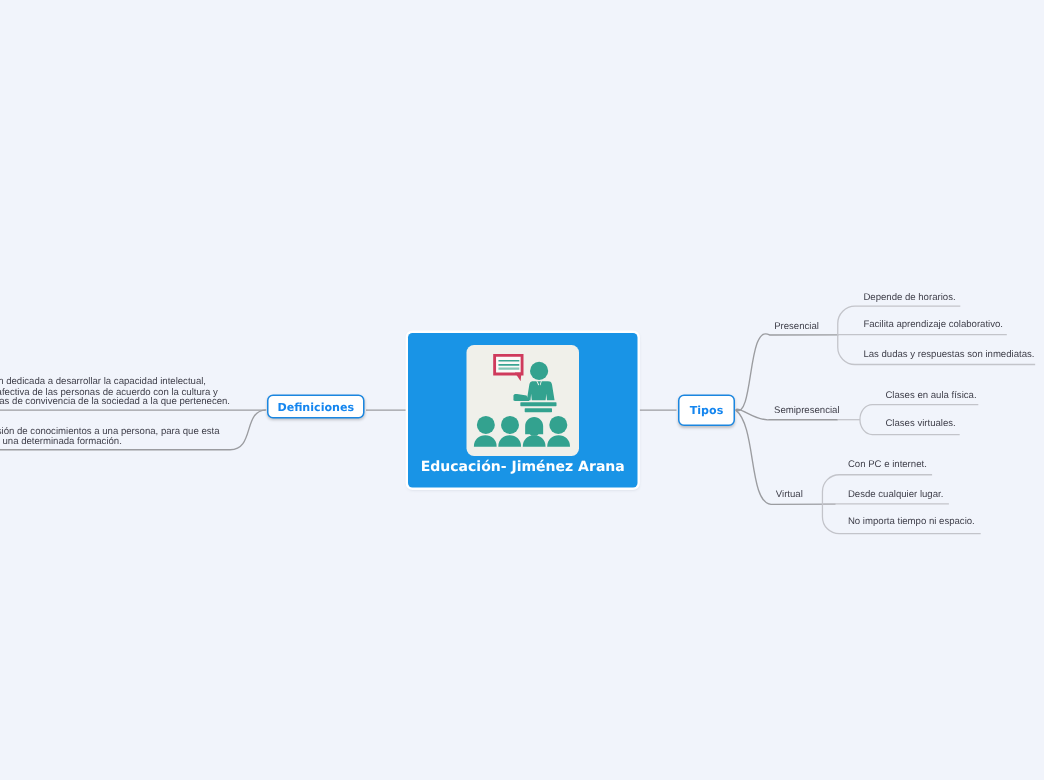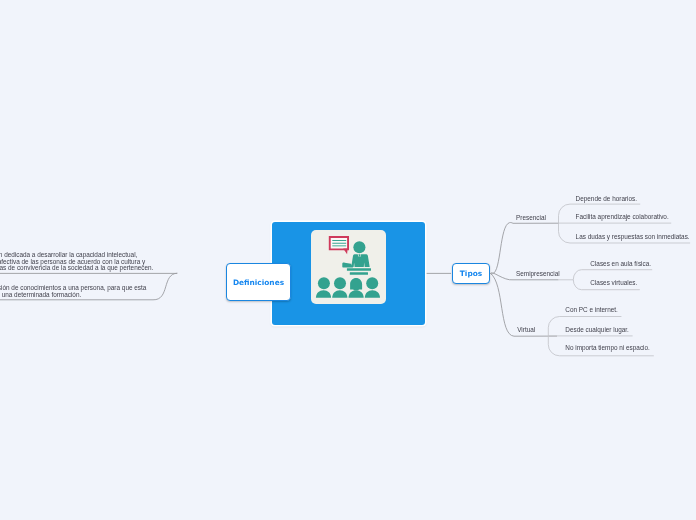--- a/index.html
+++ b/index.html
@@ -15,21 +15,21 @@
   #central-img{position:absolute;left:39px;top:8px;width:75px;height:74px;
                background:#f0f0ea;border-radius:5px;overflow:hidden;}
   #central-label{position:absolute;left:0;right:0;top:83.5px;text-align:center;
                  color:#fff;font-weight:bold;font-size:9.35px;white-space:nowrap;transform:translateZ(0);}
 
   
   .topic{position:absolute;border:1.6px solid #1a86e0;background:#fff;border-radius:4px;
          color:#1586ef;font-weight:bold;font-size:7.4px;display:flex;align-items:center;
          justify-content:center;box-shadow:0 1px 2px rgba(0,0,0,.22);box-sizing:border-box;}
   .topic span{transform:translateZ(0);}
-  #topic-def{left:178px;top:263px;width:65px;height:38px;margin-left:48px;}
+  #topic-def{left:178px;top:263px;width:65px;height:16px;}
   #topic-tip{left:452px;top:263px;width:38px;height:21px;align-items:center;}
 
   
   .leaf{position:absolute;color:#3f3f4a;font-size:6.4px;line-height:8.5px;white-space:nowrap;
         font-family:"Liberation Sans",sans-serif;transform:translateZ(0);}
   .leafL{position:absolute;color:#3f3f4a;font-size:6.4px;line-height:6.4px;text-align:left;
          white-space:nowrap;font-family:"Liberation Sans",sans-serif;transform:translateZ(0);}
   .sub{position:absolute;color:#3f3f4a;font-size:6.4px;white-space:nowrap;
        font-family:"Liberation Sans",sans-serif;transform:translateZ(0);}
 </style>
@@ -96,20 +96,21 @@
           <path d="M4.9,67.8 c0,-4.8 3.4,-7.6 7.6,-7.6 c4.2,0 7.6,2.8 7.6,7.6 z"></path>
           <circle cx="29.0" cy="53.3" r="6.0"></circle>
           <path d="M21.2,67.8 c0,-4.8 3.4,-7.6 7.6,-7.6 c4.2,0 7.6,2.8 7.6,7.6 z"></path>
           <path d="M39.1,59.5 v-5.5 c0,-3.3 2.7,-6.0 6.0,-6.0 c3.3,0 6.0,2.7 6.0,6.0 v5.5 h-3.1 l-1.1,1.0 h-3.6 l-1.1,-1.0 z"></path>
           <path d="M37.5,67.8 c0,-4.8 3.4,-7.6 7.6,-7.6 c4.2,0 7.6,2.8 7.6,7.6 z"></path>
           <circle cx="61.2" cy="53.3" r="6.0"></circle>
           <path d="M53.8,67.8 c0,-4.8 3.4,-7.6 7.6,-7.6 c4.2,0 7.6,2.8 7.6,7.6 z"></path>
         </g>
       </svg>
     </div>
+    <div id="central-label">Educación- Jiménez Arana</div>
   </div>
 
   <div class="topic" id="topic-def">
     <span>Definiciones</span>
   </div>
   <div class="topic" id="topic-tip">
     <span>Tipos</span>
   </div>
 
   <div class="leafL" style="left:-25px;top:252.2px;">

